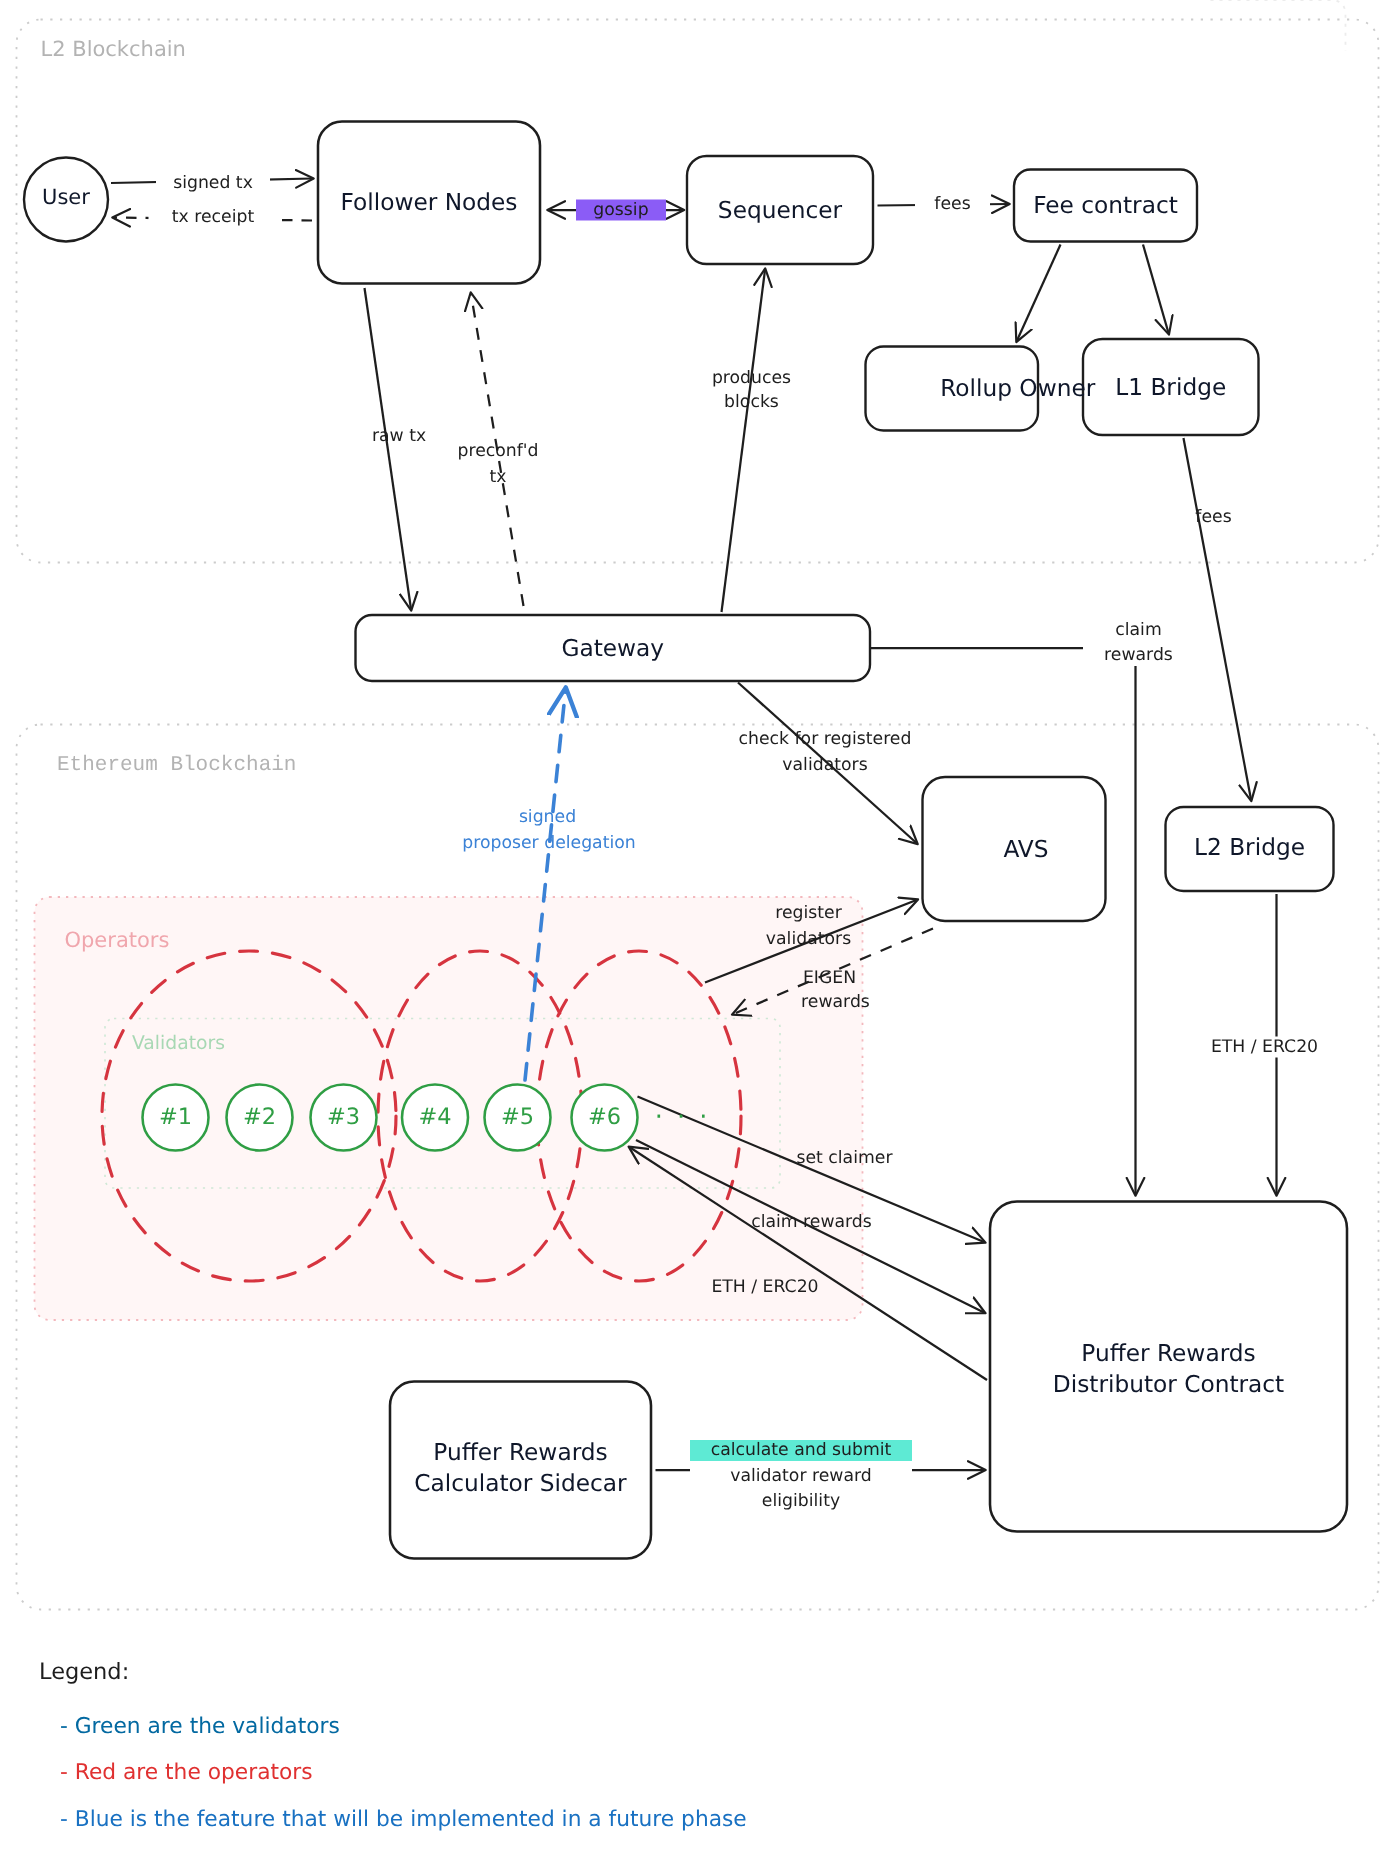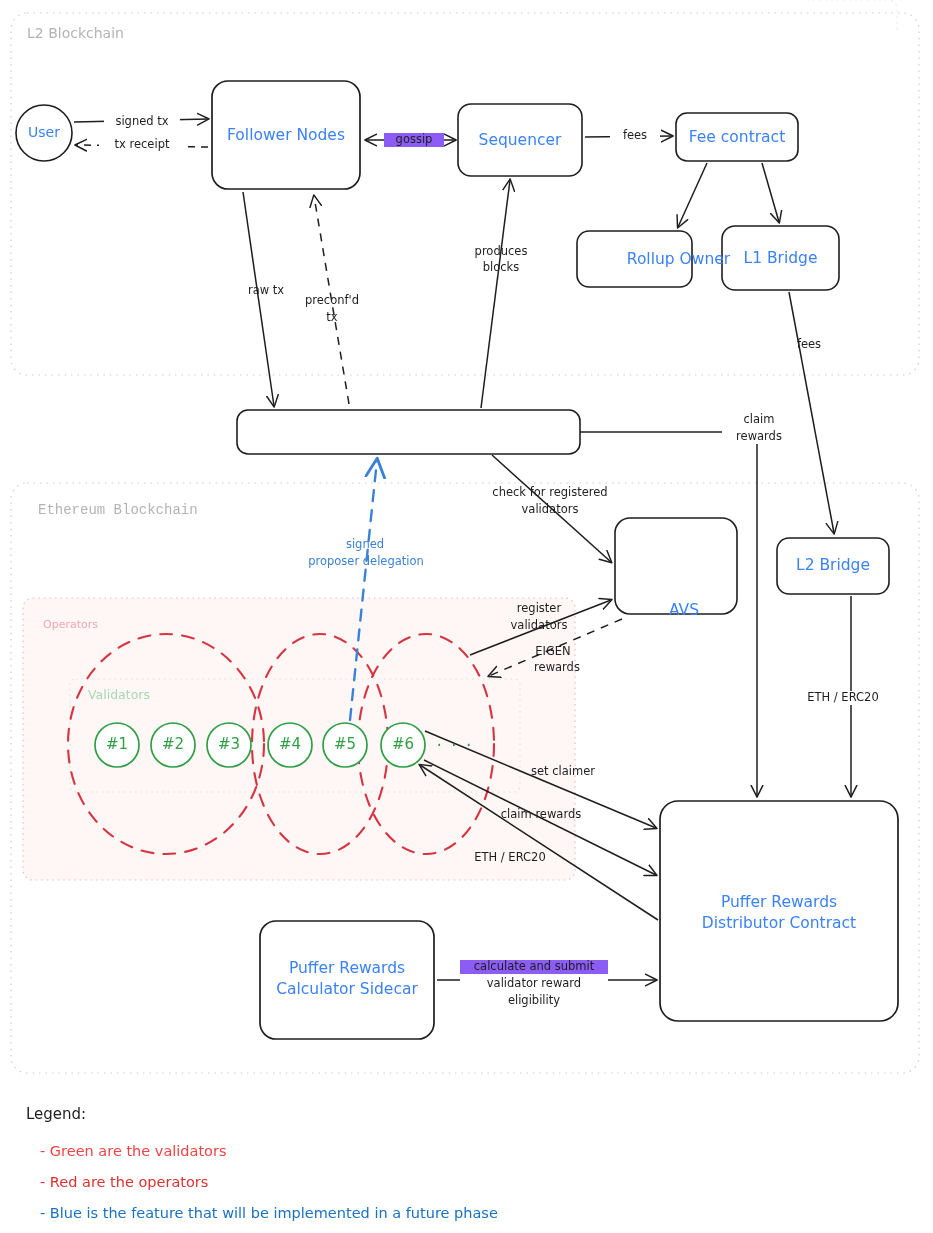--- a/index.html
+++ b/index.html
@@ -1,31 +1,31 @@
 <!DOCTYPE html>
 <html><head>
 <meta charset="utf-8">
 <style>
   html,body{margin:0;padding:0;background:#ffffff;}
   body{width:933px;height:1233px;position:relative;overflow:hidden;
        font-family:"DejaVu Sans","Liberation Sans",sans-serif;color:#1e1e1e;}
   #stage{position:absolute;left:0;top:0;width:933px;height:1233px;}
   svg#canvas{position:absolute;left:0;top:0;width:933px;height:1233px;}
   .lbl{position:absolute;text-align:center;line-height:1.18;pointer-events:none;}
-  .boxlabel{font-size:15.5px;color:#3b82f6;}
+  .boxlabel{font-size:15.5px;color:#0f172a;}
   .edgelabel{font-size:11.5px;color:#1e1e1e;}
   .containerlabel{font-size:14px;color:#b3b3b3;text-align:left;}
-  .oplabel{font-size:11px;color:#f0a6ad;text-align:left;}
+  .oplabel{font-size:14px;color:#f0a6ad;text-align:left;}
   .vallabel{font-size:12.5px;color:#a8d8b4;text-align:left;}
   .bluelabel{font-size:11.5px;color:#3b82d6;}
   .vnum{font-size:15px;color:#2f9e44;}
   .dots{font-size:17px;color:#2f9e44;letter-spacing:2px;}
   .legend-title{position:absolute;font-size:15px;color:#1e1e1e;}
   .legend-item{position:absolute;font-size:14.5px;}
-  .lg-green{color:#ef4444;}
+  .lg-green{color:#0369a1;}
   .lg-red{color:#e03131;}
   .lg-blue{color:#1971c2;}
 </style>
 </head>
 <body>
 
 <div id="stage">
 
 <svg id="canvas" viewBox="0 0 933 1233">
   <defs>
@@ -113,21 +113,22 @@
 <div class="lbl containerlabel" style="left:38px;top:502px;width:300px;font-family:Liberation Mono, monospace;">Ethereum Blockchain</div>
 <div class="lbl oplabel" style="left:43px;top:619px;width:160px;">Operators</div>
 <div class="lbl vallabel" style="left:88px;top:688px;width:160px;">Validators</div>
 
 <div class="lbl boxlabel" style="left:14px;top:124px;width:60px;font-size:14px;">User</div>
 <div class="lbl boxlabel" style="left:212px;top:126px;width:148px;">Follower Nodes</div>
 <div class="lbl boxlabel" style="left:458px;top:131px;width:124px;">Sequencer</div>
 <div class="lbl boxlabel" style="left:676px;top:128px;width:122px;">Fee contract</div>
 <div class="lbl boxlabel" style="left:577px;top:250px;width:115px;padding-left:44px;">Rollup Owner</div>
 <div class="lbl boxlabel" style="left:722px;top:249px;width:117px;">L1 Bridge</div>
-<div class="lbl boxlabel" style="left:615px;top:557px;width:138px;margin-top:44px;">AVS</div>
+<div class="lbl boxlabel" style="left:237px;top:423px;width:343px;">Gateway</div>
+<div class="lbl boxlabel" style="left:615px;top:557px;width:138px;">AVS</div>
 <div class="lbl boxlabel" style="left:777px;top:556px;width:112px;">L2 Bridge</div>
 <div class="lbl boxlabel" style="left:660px;top:893px;width:238px;">Puffer Rewards</div>
 <div class="lbl boxlabel" style="left:660px;top:914px;width:238px;">Distributor Contract</div>
 <div class="lbl boxlabel" style="left:260px;top:959px;width:174px;">Puffer Rewards</div>
 <div class="lbl boxlabel" style="left:260px;top:980px;width:174px;">Calculator Sidecar</div>
 
 <div class="lbl vnum" style="left:95px;top:736px;width:44px;">#1</div>
 <div class="lbl vnum" style="left:151px;top:736px;width:44px;">#2</div>
 <div class="lbl vnum" style="left:207px;top:736px;width:44px;">#3</div>
 <div class="lbl vnum" style="left:268px;top:736px;width:44px;">#4</div>
@@ -152,21 +153,21 @@
 <div class="lbl bluelabel" style="left:319px;top:538px;width:92px;">signed</div>
 <div class="lbl bluelabel" style="left:293px;top:555px;width:146px;">proposer delegation</div>
 <div class="lbl edgelabel" style="left:500px;top:602px;width:78px;">register</div>
 <div class="lbl edgelabel" style="left:500px;top:619px;width:78px;">validators</div>
 <div class="lbl edgelabel" style="left:518px;top:645px;width:70px;">EIGEN</div>
 <div class="lbl edgelabel" style="left:520px;top:661px;width:74px;">rewards</div>
 <div class="lbl edgelabel" style="left:793px;top:691px;width:100px;background:#fff;">ETH / ERC20</div>
 <div class="lbl edgelabel" style="left:518px;top:765px;width:90px;">set claimer</div>
 <div class="lbl edgelabel" style="left:486px;top:808px;width:110px;">claim rewards</div>
 <div class="lbl edgelabel" style="left:460px;top:851px;width:100px;">ETH / ERC20</div>
-<div class="lbl edgelabel" style="left:460px;top:960px;width:148px;background:#8b5cf6;">calculate and submit</div>
+<div class="lbl edgelabel" style="left:460px;top:960px;width:148px;background:#5eead4;">calculate and submit</div>
 <div class="lbl edgelabel" style="left:460px;top:977px;width:148px;background:#fff;">validator reward</div>
 <div class="lbl edgelabel" style="left:460px;top:994px;width:148px;background:#fff;">eligibility</div>
 
 <div class="legend-title" style="left:26px;top:1105px;">Legend:</div>
 <div class="legend-item lg-green" style="left:40px;top:1143px;">- Green are the validators</div>
 <div class="legend-item lg-red" style="left:40px;top:1174px;">- Red are the operators</div>
 <div class="legend-item lg-blue" style="left:40px;top:1205px;">- Blue is the feature that will be implemented in a future phase</div>
 
 </div>
 

